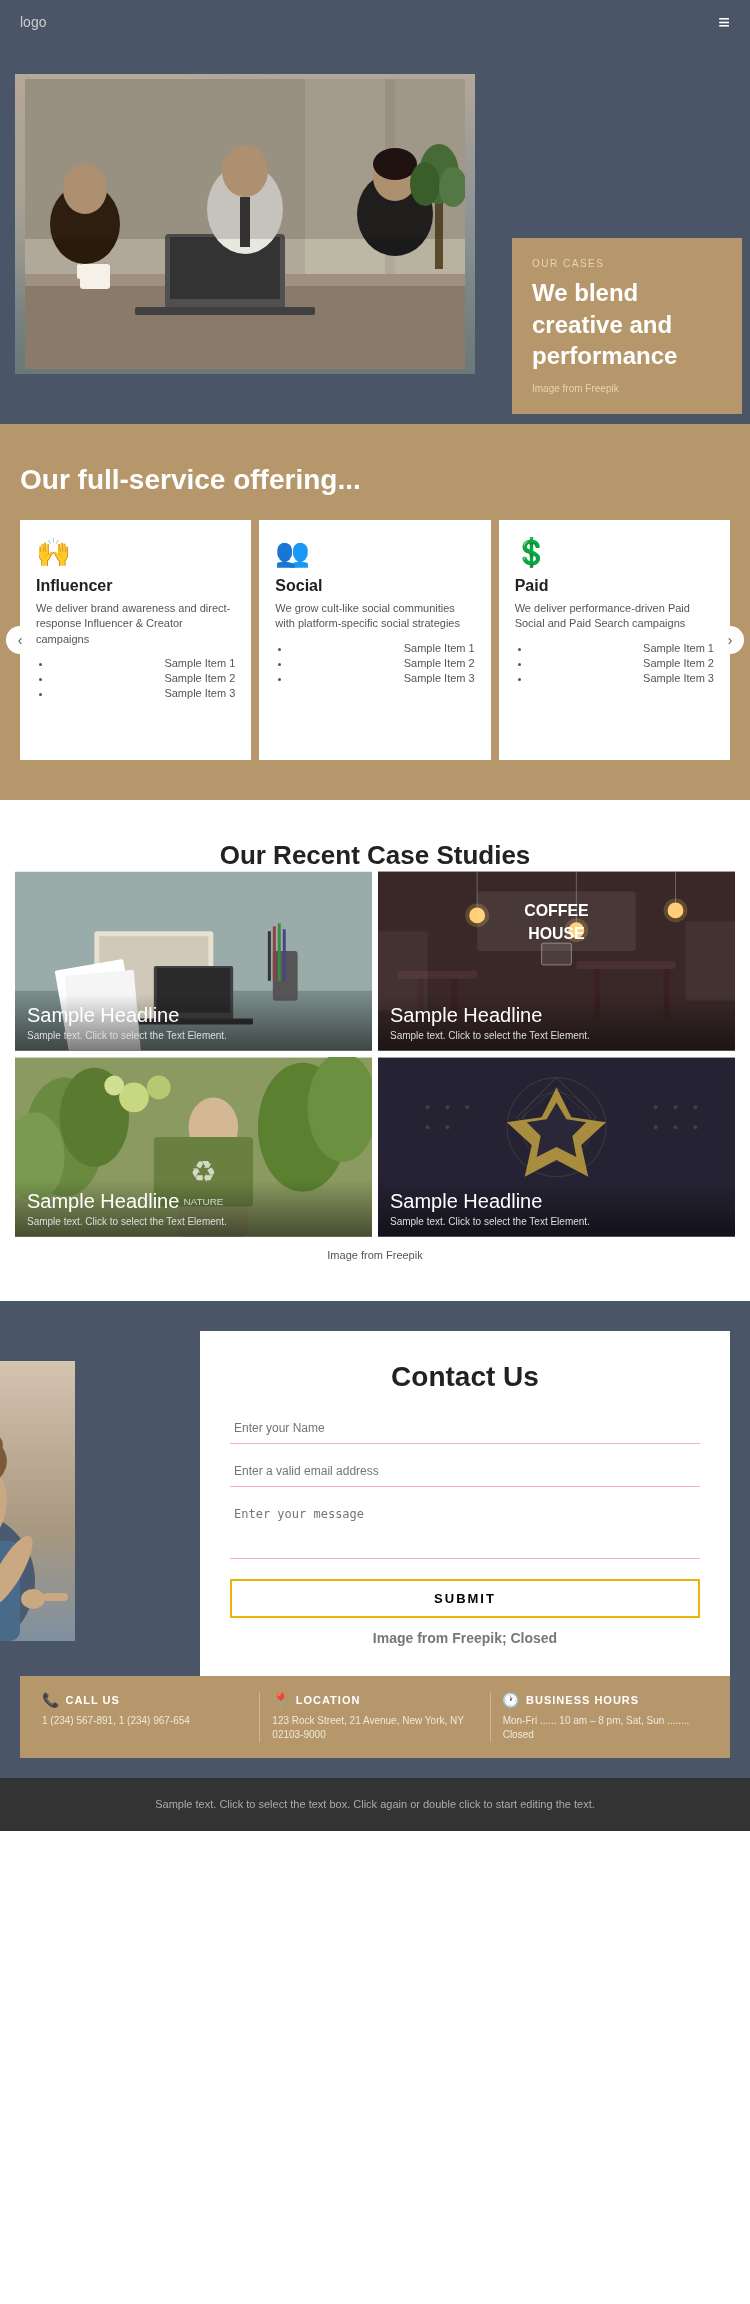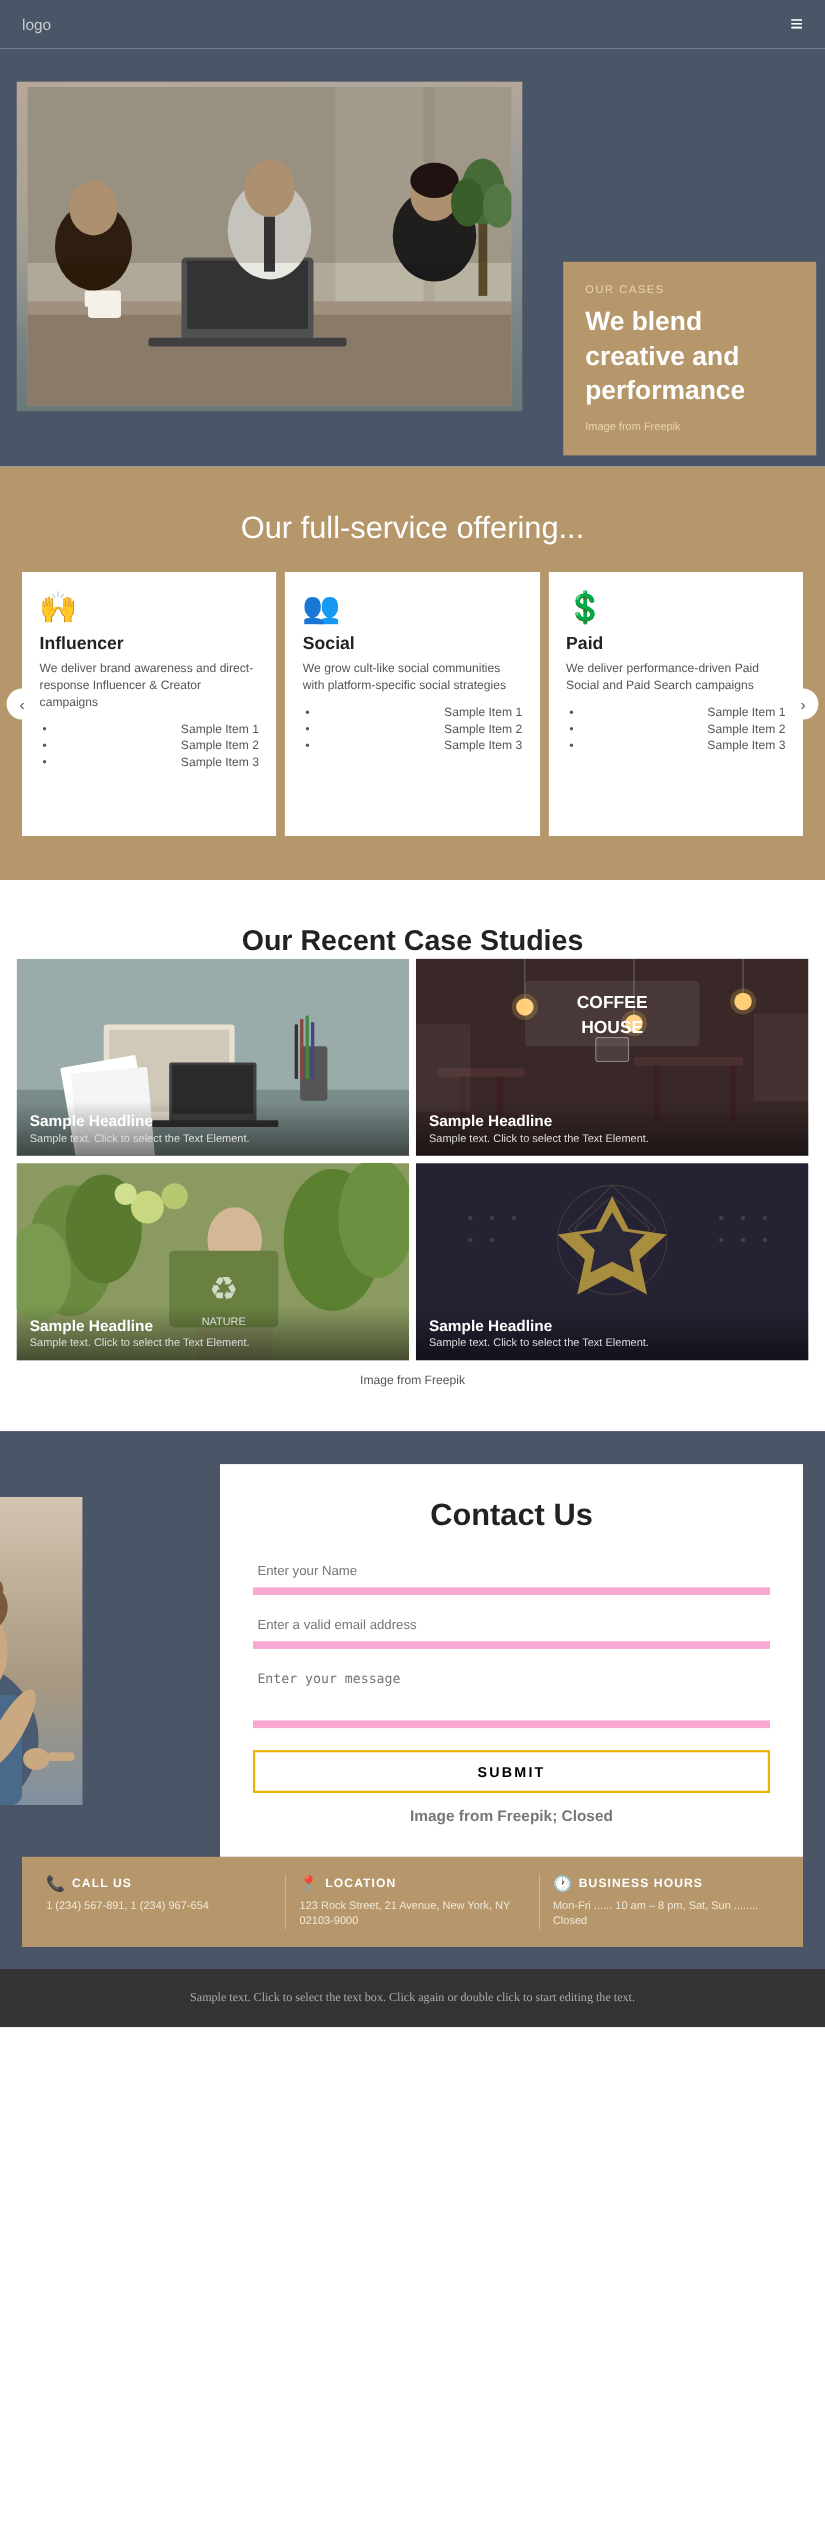--- a/index.html
+++ b/index.html
@@ -75,25 +75,25 @@
       color: #e8d5b0;
       font-size: 10px;
     }
 
     
     .offerings {
       background: #b5976b;
       padding: 40px 20px;
     }
     .offerings-title {
-      text-align: center;
+      text-align: left;
       font-size: 28px;
       color: #fff;
       margin-bottom: 24px;
-      font-weight: normal;
+      font-weight: bold;
     }
     .offerings-cards {
       display: flex;
       gap: 8px;
       position: relative;
       align-items: center;
     }
     .carousel-btn {
       width: 28px;
       height: 28px;
@@ -171,22 +171,22 @@
     .case-overlay {
       position: absolute;
       bottom: 0;
       left: 0;
       right: 0;
       padding: 10px 12px;
       background: linear-gradient(transparent, rgba(0,0,0,0.5));
     }
     .case-headline {
       color: #fff;
-      font-size: 14px;
-      font-weight: bold;
+      font-size: 20px;
+      font-weight: normal;
       margin-bottom: 3px;
     }
     .case-text {
       color: #ddd;
       font-size: 10px;
     }
     .case-credit {
       text-align: center;
       margin-top: 12px;
       font-size: 11px;
@@ -231,21 +231,21 @@
       text-align: center;
       font-size: 28px;
       font-weight: bold;
       margin-bottom: 20px;
       color: #222;
     }
     .contact-form input,
     .contact-form textarea {
       width: 100%;
       border: none;
-      border-bottom: 7px solid #f9a8d4;
+      border-bottom: 1px solid #f9a8d4;
       padding: 8px 4px;
       font-size: 12px;
       color: #555;
       outline: none;
       margin-bottom: 12px;
       background: transparent;
       display: block;
     }
     .contact-form textarea {
       height: 60px;
@@ -306,21 +306,20 @@
     
     .footer {
       background: #333;
       padding: 18px 20px;
       text-align: center;
     }
     .footer-text {
       color: #aaa;
       font-size: 11px;
       line-height: 1.5;
-      font-family: Liberation Serif, serif;
     }
   </style>
 </head>
 <body>
 
 <nav class="navbar">
   <span class="navbar-logo">logo</span>
   <span class="navbar-menu">≡</span>
 </nav>
 

